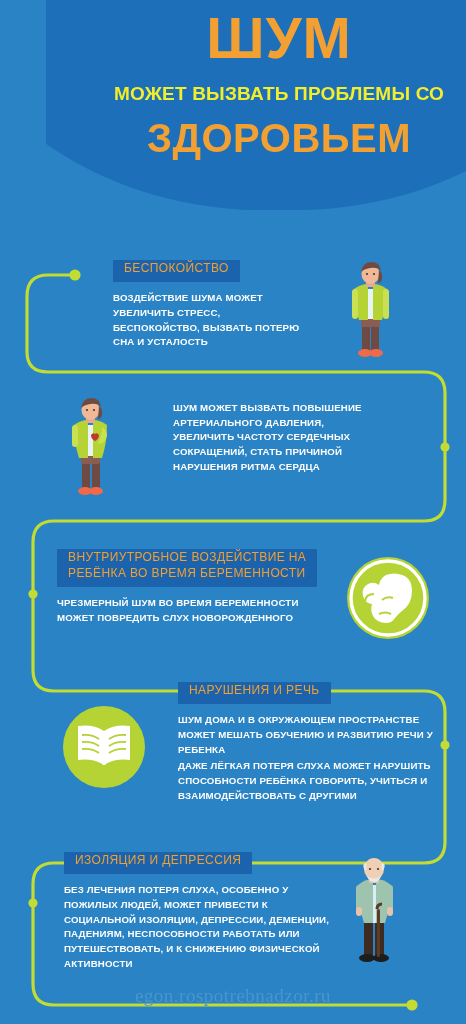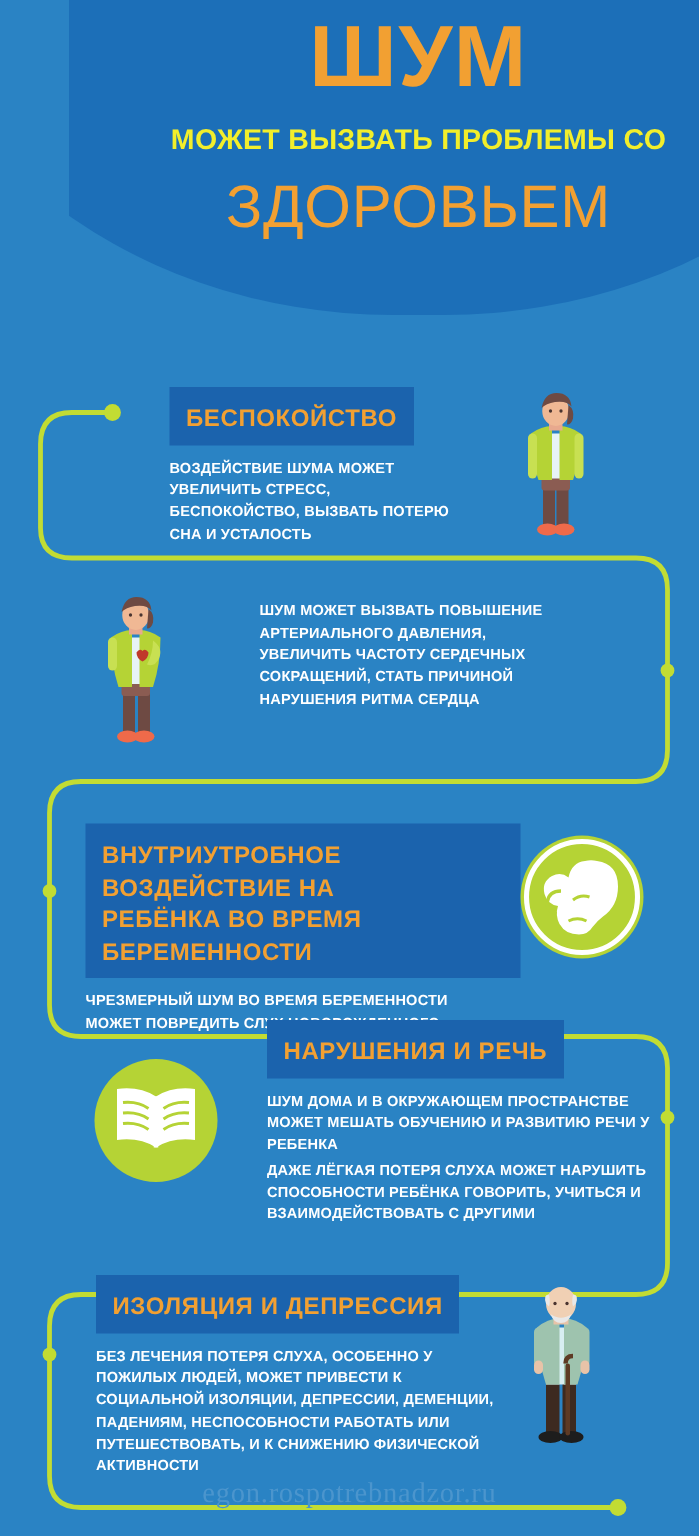--- a/index.html
+++ b/index.html
@@ -44,42 +44,42 @@
     color:#f2ee2b;
     font-size:19px;
     font-weight:bold;
     letter-spacing:0.2px;
     margin-top:14px;
     text-align:center;
   }
   .title-main2 {
     color:#f2a032;
     font-size:40px;
-    font-weight:normal;
+    font-weight:bold;
     letter-spacing:0.5px;
     margin-top:11px;
   }
 
   
   .zig {
     position:absolute; left:0; top:0; width:466px; height:1024px;
     pointer-events:none;
   }
 
   
   .sec { position:absolute; }
 
   .badge {
     display:inline-block;
     background:#1b63ad;
     color:#f2a032;
-    font-size:16px;
-    font-weight:bold;
+    font-size:12px;
+    font-weight:normal;
     letter-spacing:0.4px;
-    padding:11px 11px 6px 11px;
+    padding:0 11px 6px 11px;
     line-height:1.35;
   }
   .badge.two { }
 
   .body-txt {
     color:#ffffff;
     font-size:9.7px;
     font-weight:bold;
     line-height:1.52;
     letter-spacing:0.15px;

